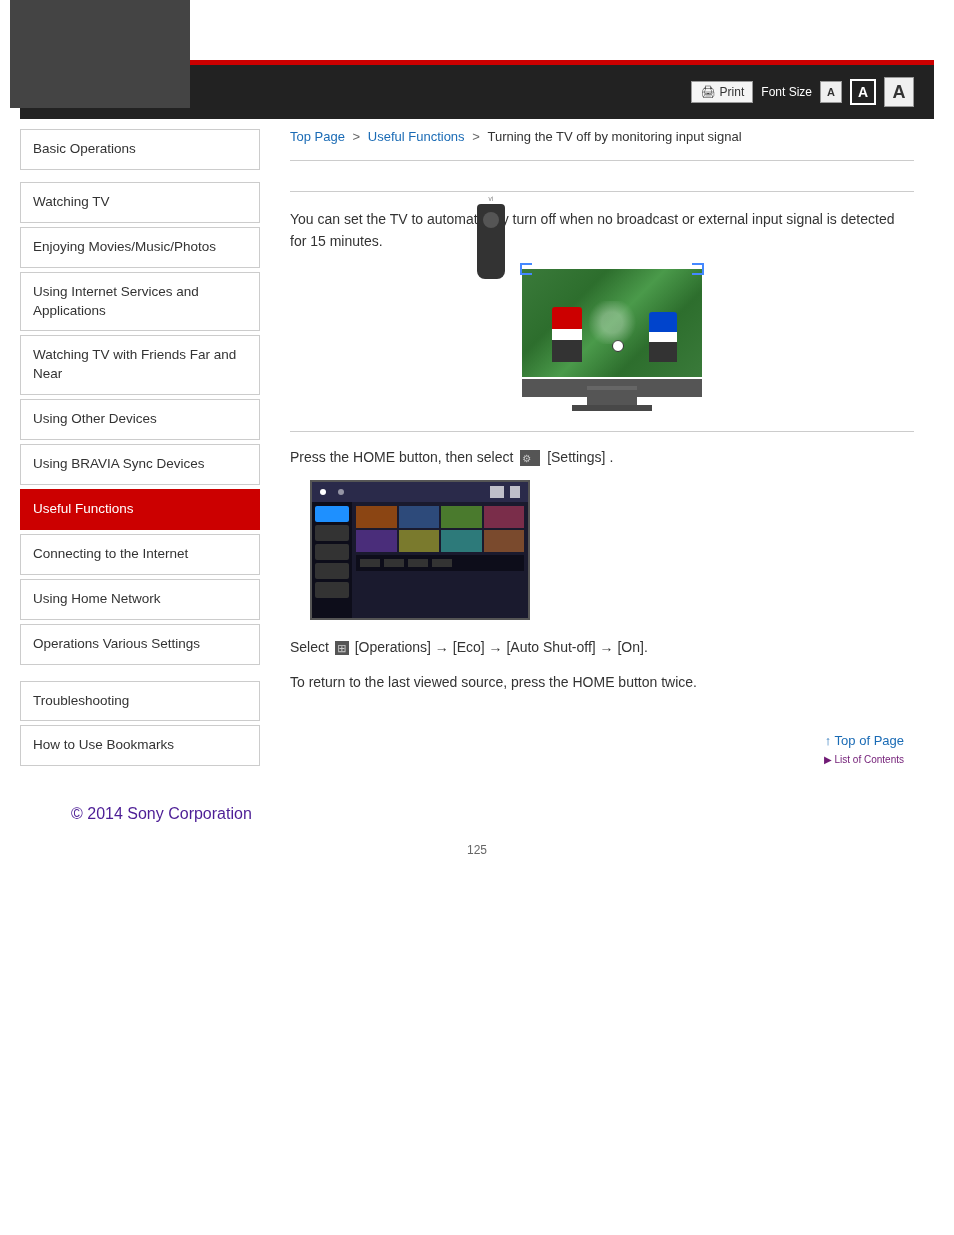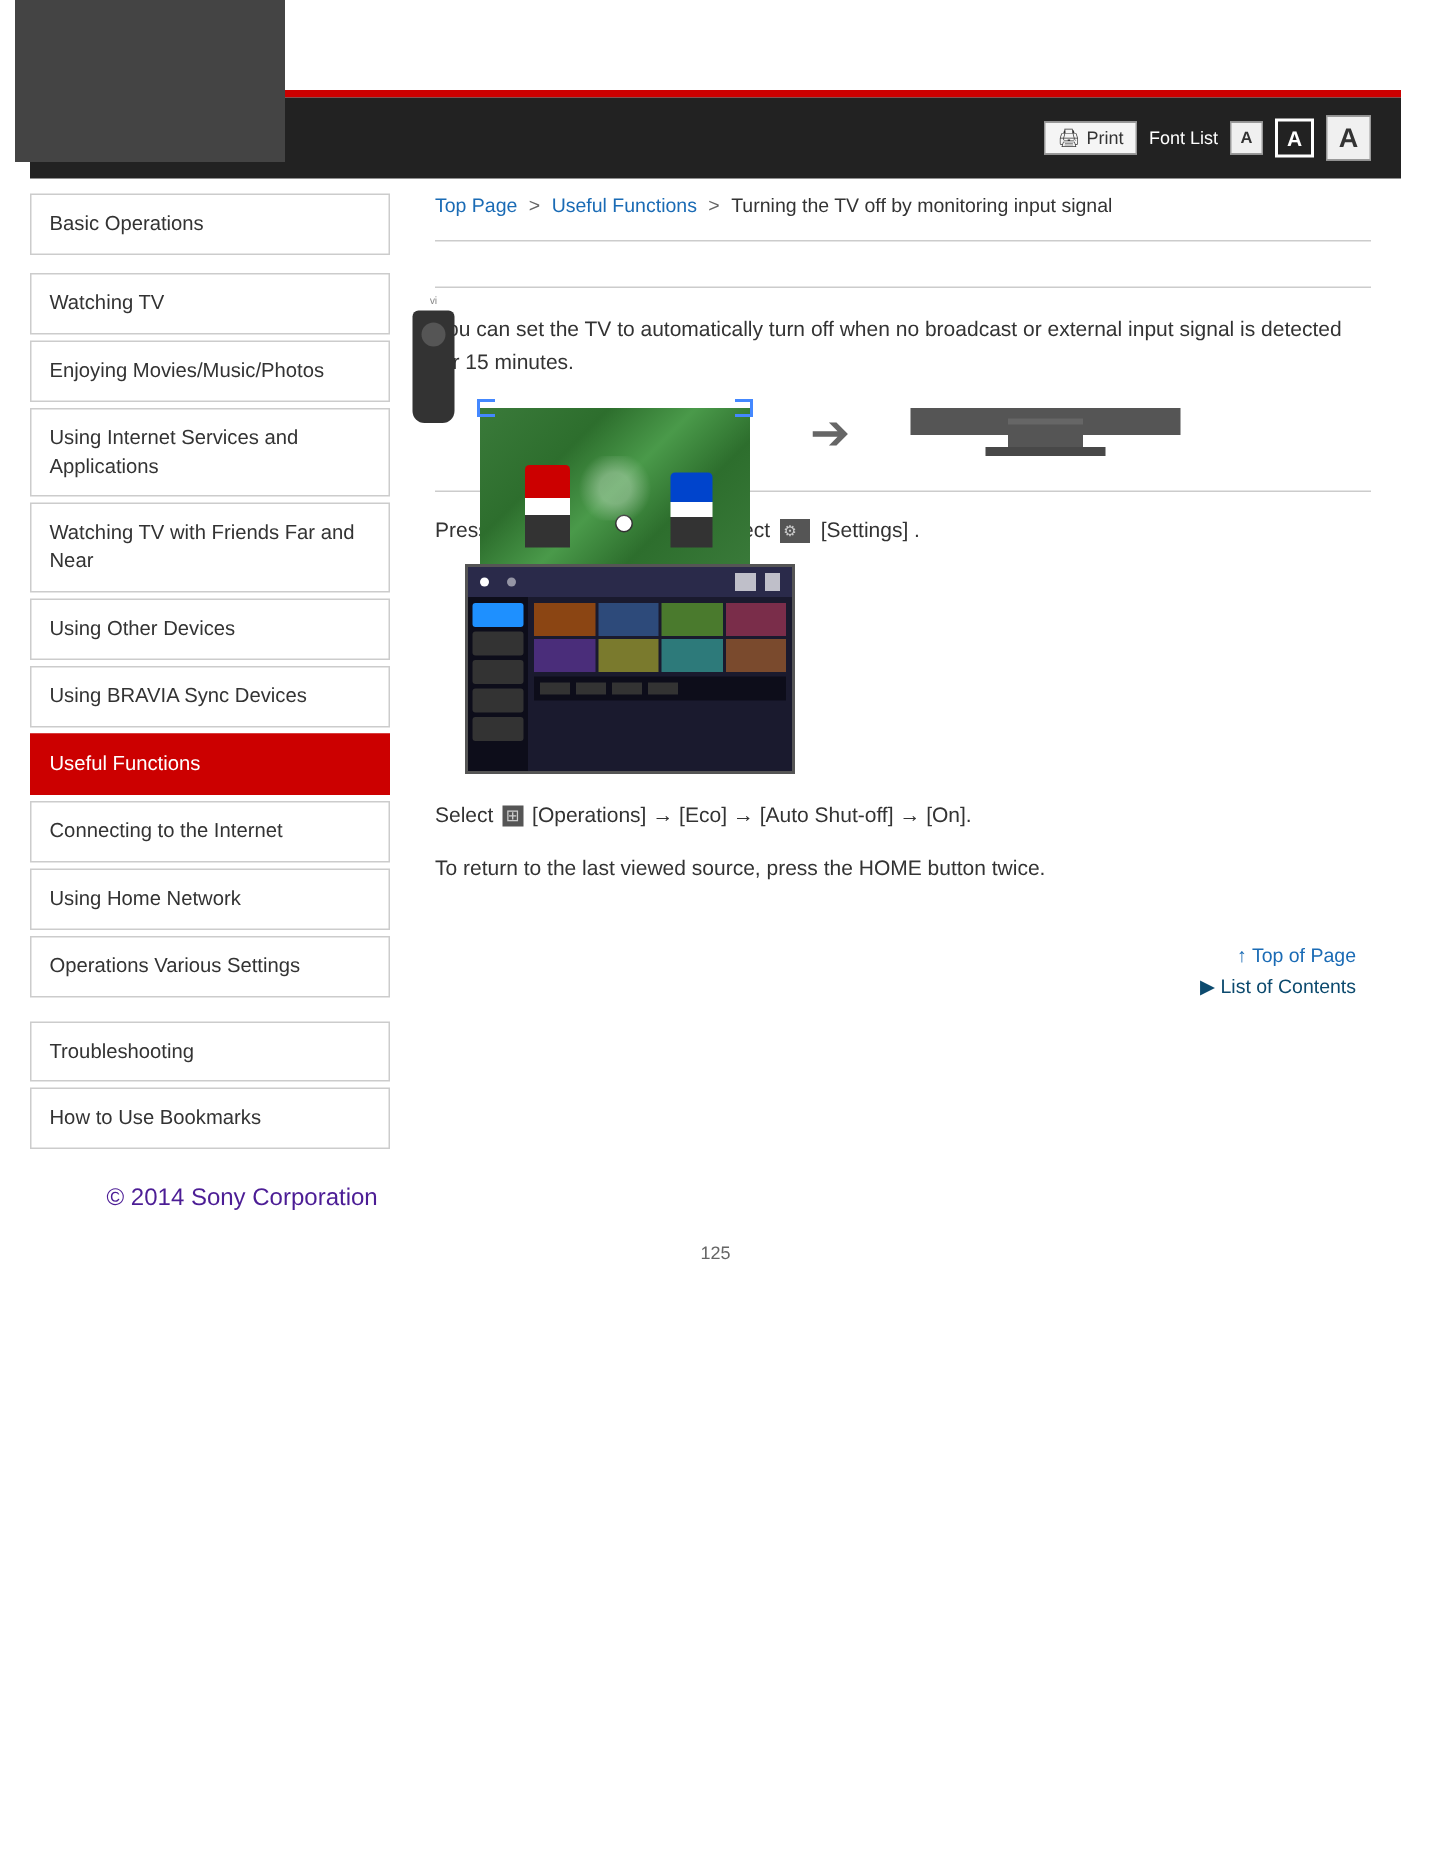--- a/index.html
+++ b/index.html
@@ -139,20 +139,21 @@
       color: #333;
       margin-bottom: 16px;
     }
 
     
     .tv-illustration {
       display: flex;
       align-items: center;
       margin: 10px 0 20px 20px;
       gap: 20px;
+      flex-direction: column;
     }
     .tv-screen-on {
       background: #1a1a1a;
       width: 180px;
       height: 108px;
       position: absolute;
       top: 0;
       left: 10px;
       overflow: hidden;
     }
@@ -337,23 +338,23 @@
       margin-top: 40px;
       padding-right: 10px;
       gap: 6px;
     }
     .top-of-page-link {
       color: #1a6bb5;
       text-decoration: none;
       font-size: 13px;
     }
     .list-contents-link {
-      color: #0c4a6e;
+      color: #701a75;
       text-decoration: none;
-      font-size: 13px;
+      font-size: 10px;
     }
 
     
     .footer {
       margin: 20px 30px 10px 30px;
       display: flex;
       justify-content: space-between;
       align-items: flex-end;
     }
     .copyright {
@@ -377,21 +378,21 @@
 </div>
 
 <div style="margin: 0 20px; background:#cc0000; height:5px;"></div>
 <div class="bravia-banner">
   <div class="bravia-title">BRAVIA</div>
   <div class="toolbar-right">
     <button class="print-btn">
       <span>🖨</span>
       <span>Print</span>
     </button>
-    <span class="font-size-label">Font List</span>
+    <span class="font-size-label">Font Size</span>
     <button class="font-btn font-btn-sm">A</button>
     <button class="font-btn font-btn-md">A</button>
     <button class="font-btn font-btn-lg">A</button>
   </div>
 </div>
 
 <div class="main-layout">
 
   <div class="sidebar">
     <div class="sidebar-item">

